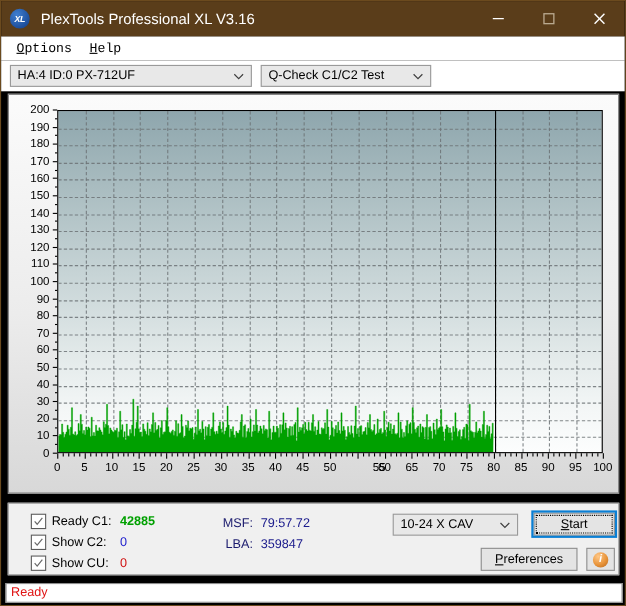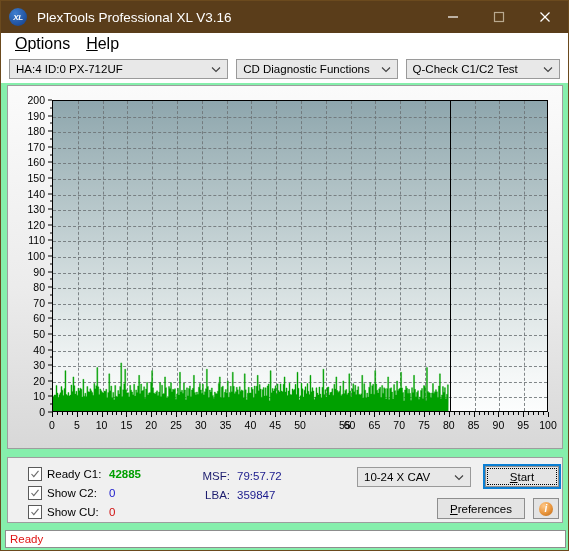--- a/index.html
+++ b/index.html
@@ -9,21 +9,21 @@
   body {
     width: 569px; height: 551px;
     font-family: "Liberation Sans", sans-serif;
     overflow: hidden;
   }
   #app {
     position: relative;
     width: 569px; height: 551px;
     box-sizing: border-box;
     border: 1px solid #6b4a1e;
-    background: #86efac;
+    background: #000000;
     overflow: hidden;
   }
 
   
   .titlebar {
     height: 32px;
     background: #5a3d1a;
     display: flex;
     align-items: center;
     position: relative;
@@ -60,24 +60,25 @@
   
   .menubar {
     height: 22px;
     background: #ffffff;
     display: flex;
     align-items: center;
     padding-left: 6px;
     border-bottom: 0;
   }
   .menuitem {
-    font-size: 16px;
+    font-size: 12px;
     color: #000000;
     padding: 2px 8px;
     white-space: nowrap;
+    font-family: Liberation Mono, monospace;
   }
   .menuitem u { text-decoration: underline; }
 
   
   .selrow {
     height: 28px;
     background: #ffffff;
     display: flex;
     align-items: center;
     padding: 0 8px;
@@ -299,28 +300,20 @@
   </div>
 
   <div class="menubar">
     <div class="menuitem"><u>O</u><span>ptions</span></div>
     <div class="menuitem"><u>H</u><span>elp</span></div>
   </div>
 
   <div class="selrow">
     <div class="combo" id="combo-drive">
       <span>HA:4 ID:0  PX-712UF</span>
-      <span class="chev">
-        <svg width="10" height="7" viewBox="0 0 10 7">
-            <polyline points="1,1.5 5,5.5 9,1.5" fill="none" stroke="#404040" stroke-width="1.1"></polyline>
-          </svg>
-      </span>
-    </div>
-    <div class="combo" id="combo-func">
-      <span>CD Diagnostic Functions</span>
       <span class="chev">
         <svg width="10" height="7" viewBox="0 0 10 7">
             <polyline points="1,1.5 5,5.5 9,1.5" fill="none" stroke="#404040" stroke-width="1.1"></polyline>
           </svg>
       </span>
     </div>
     <div class="combo" id="combo-test">
       <span>Q-Check C1/C2 Test</span>
       <span class="chev">
         <svg width="10" height="7" viewBox="0 0 10 7">

